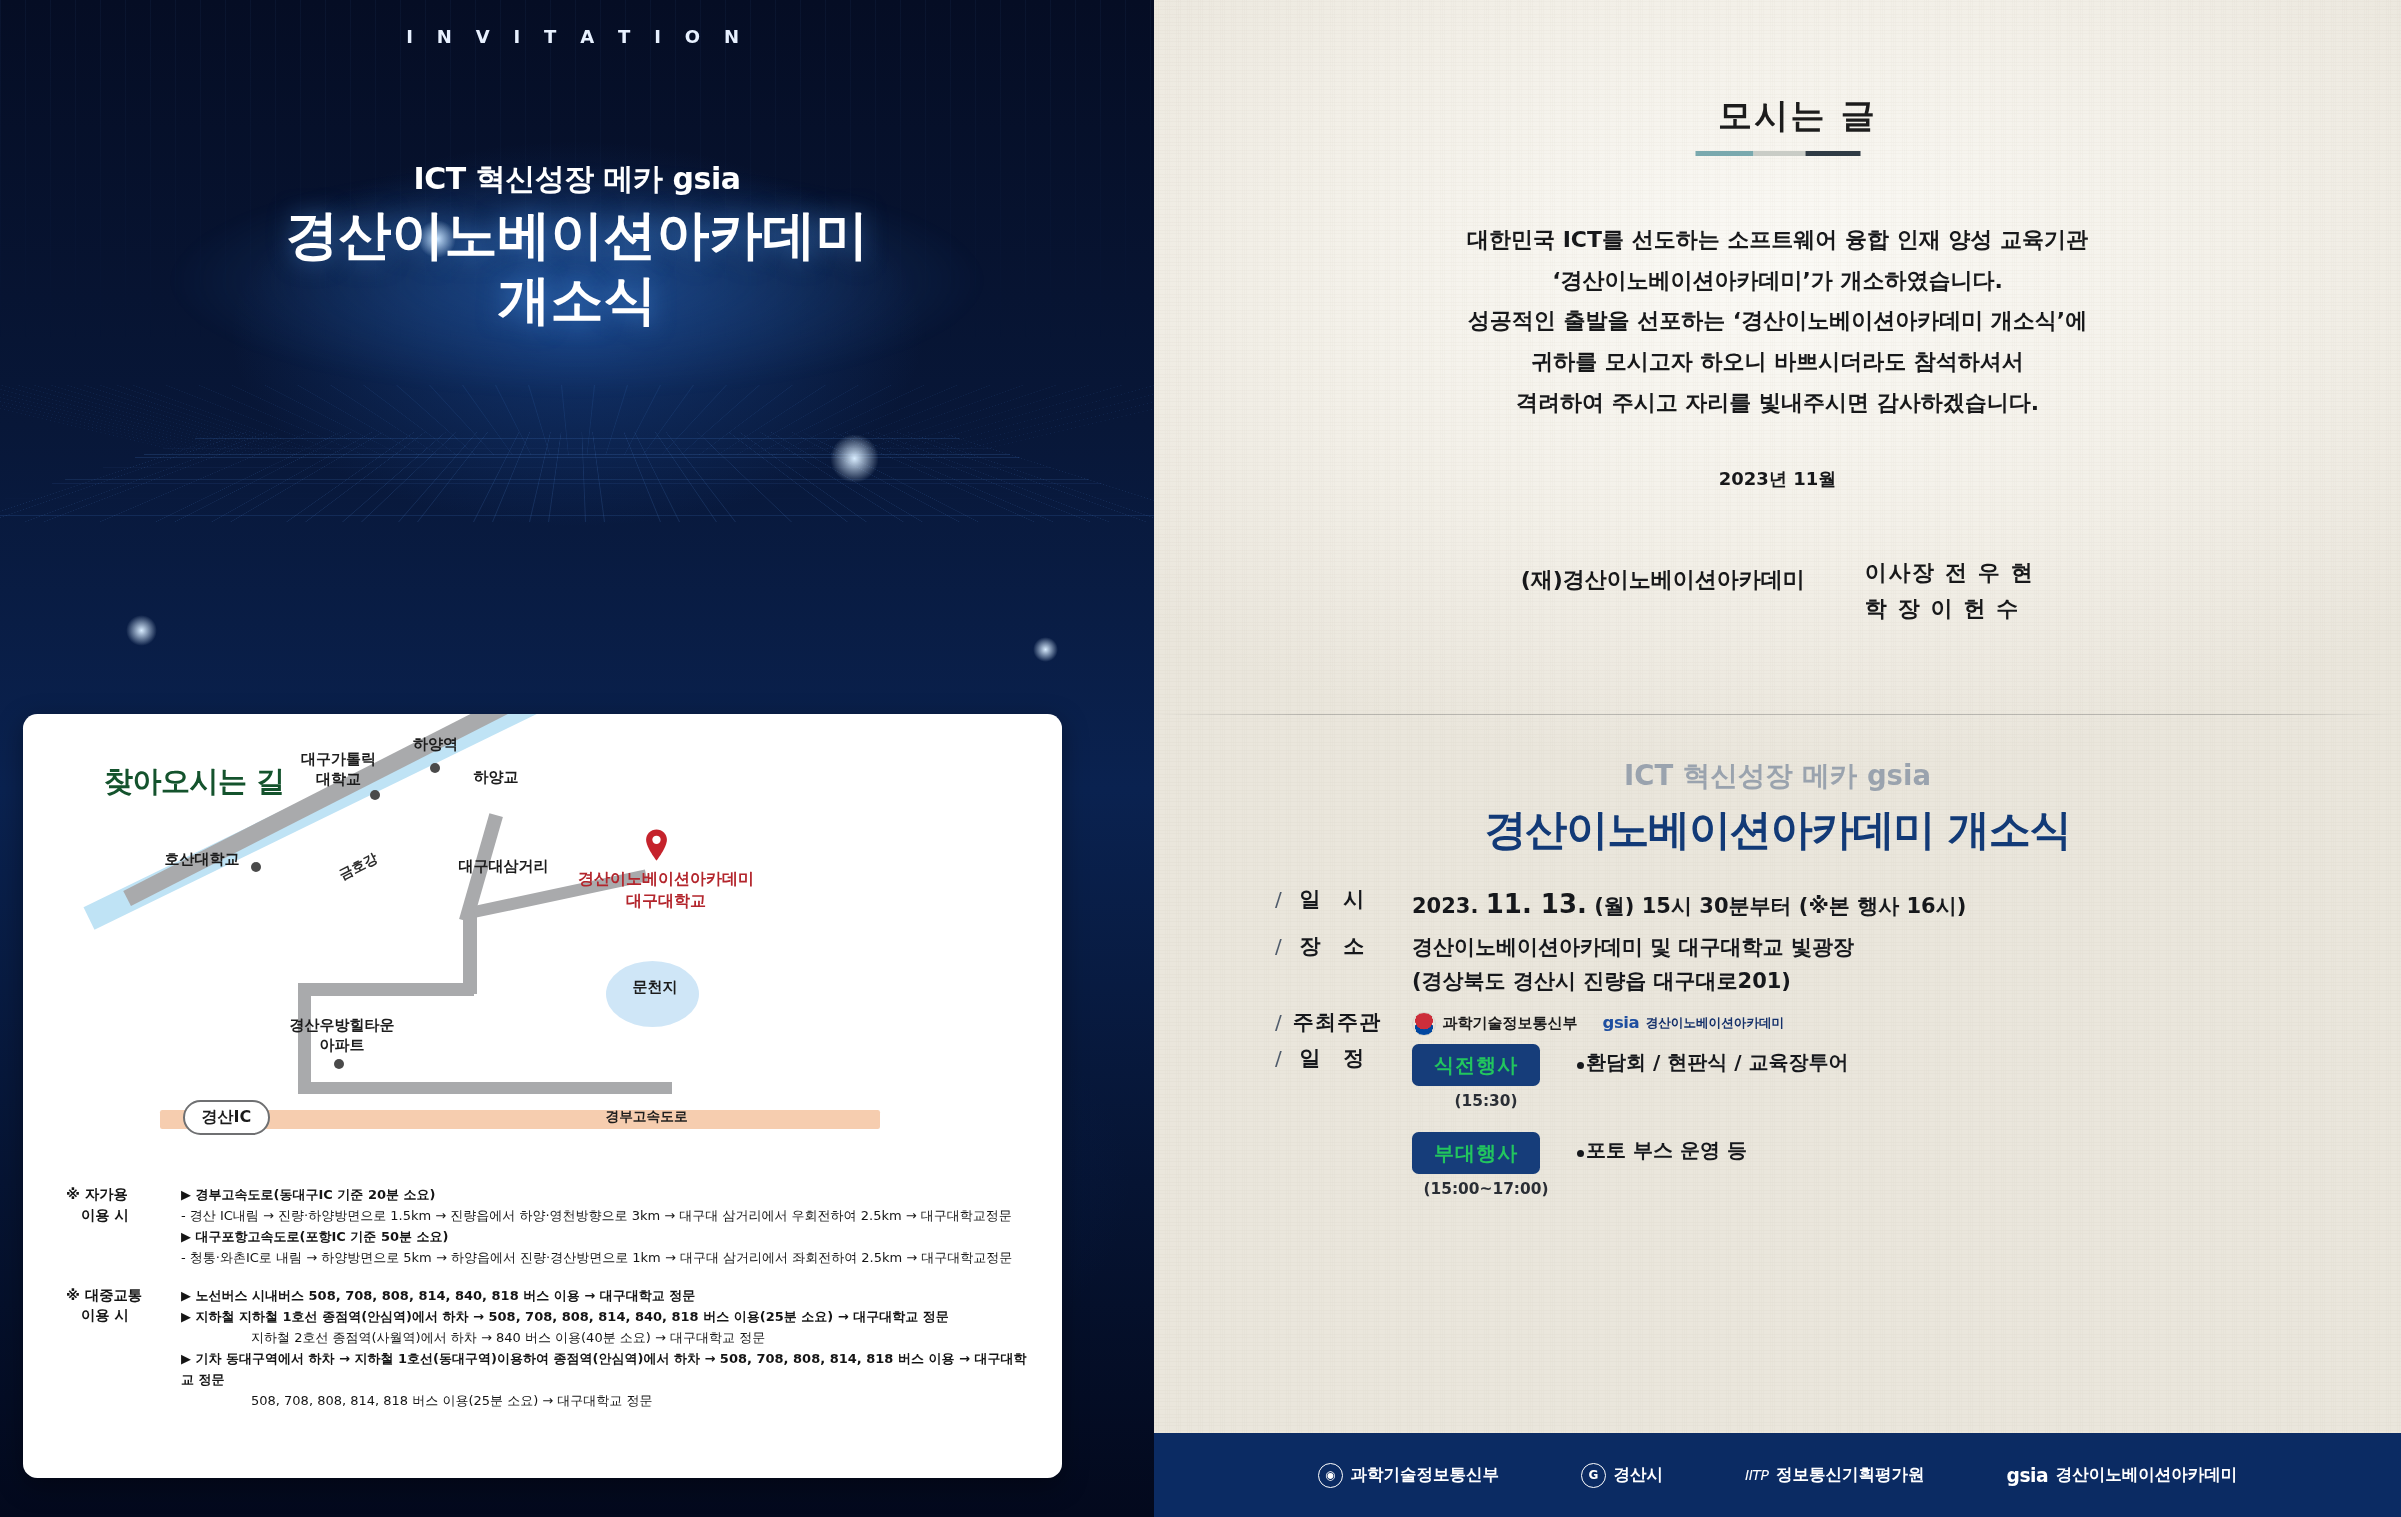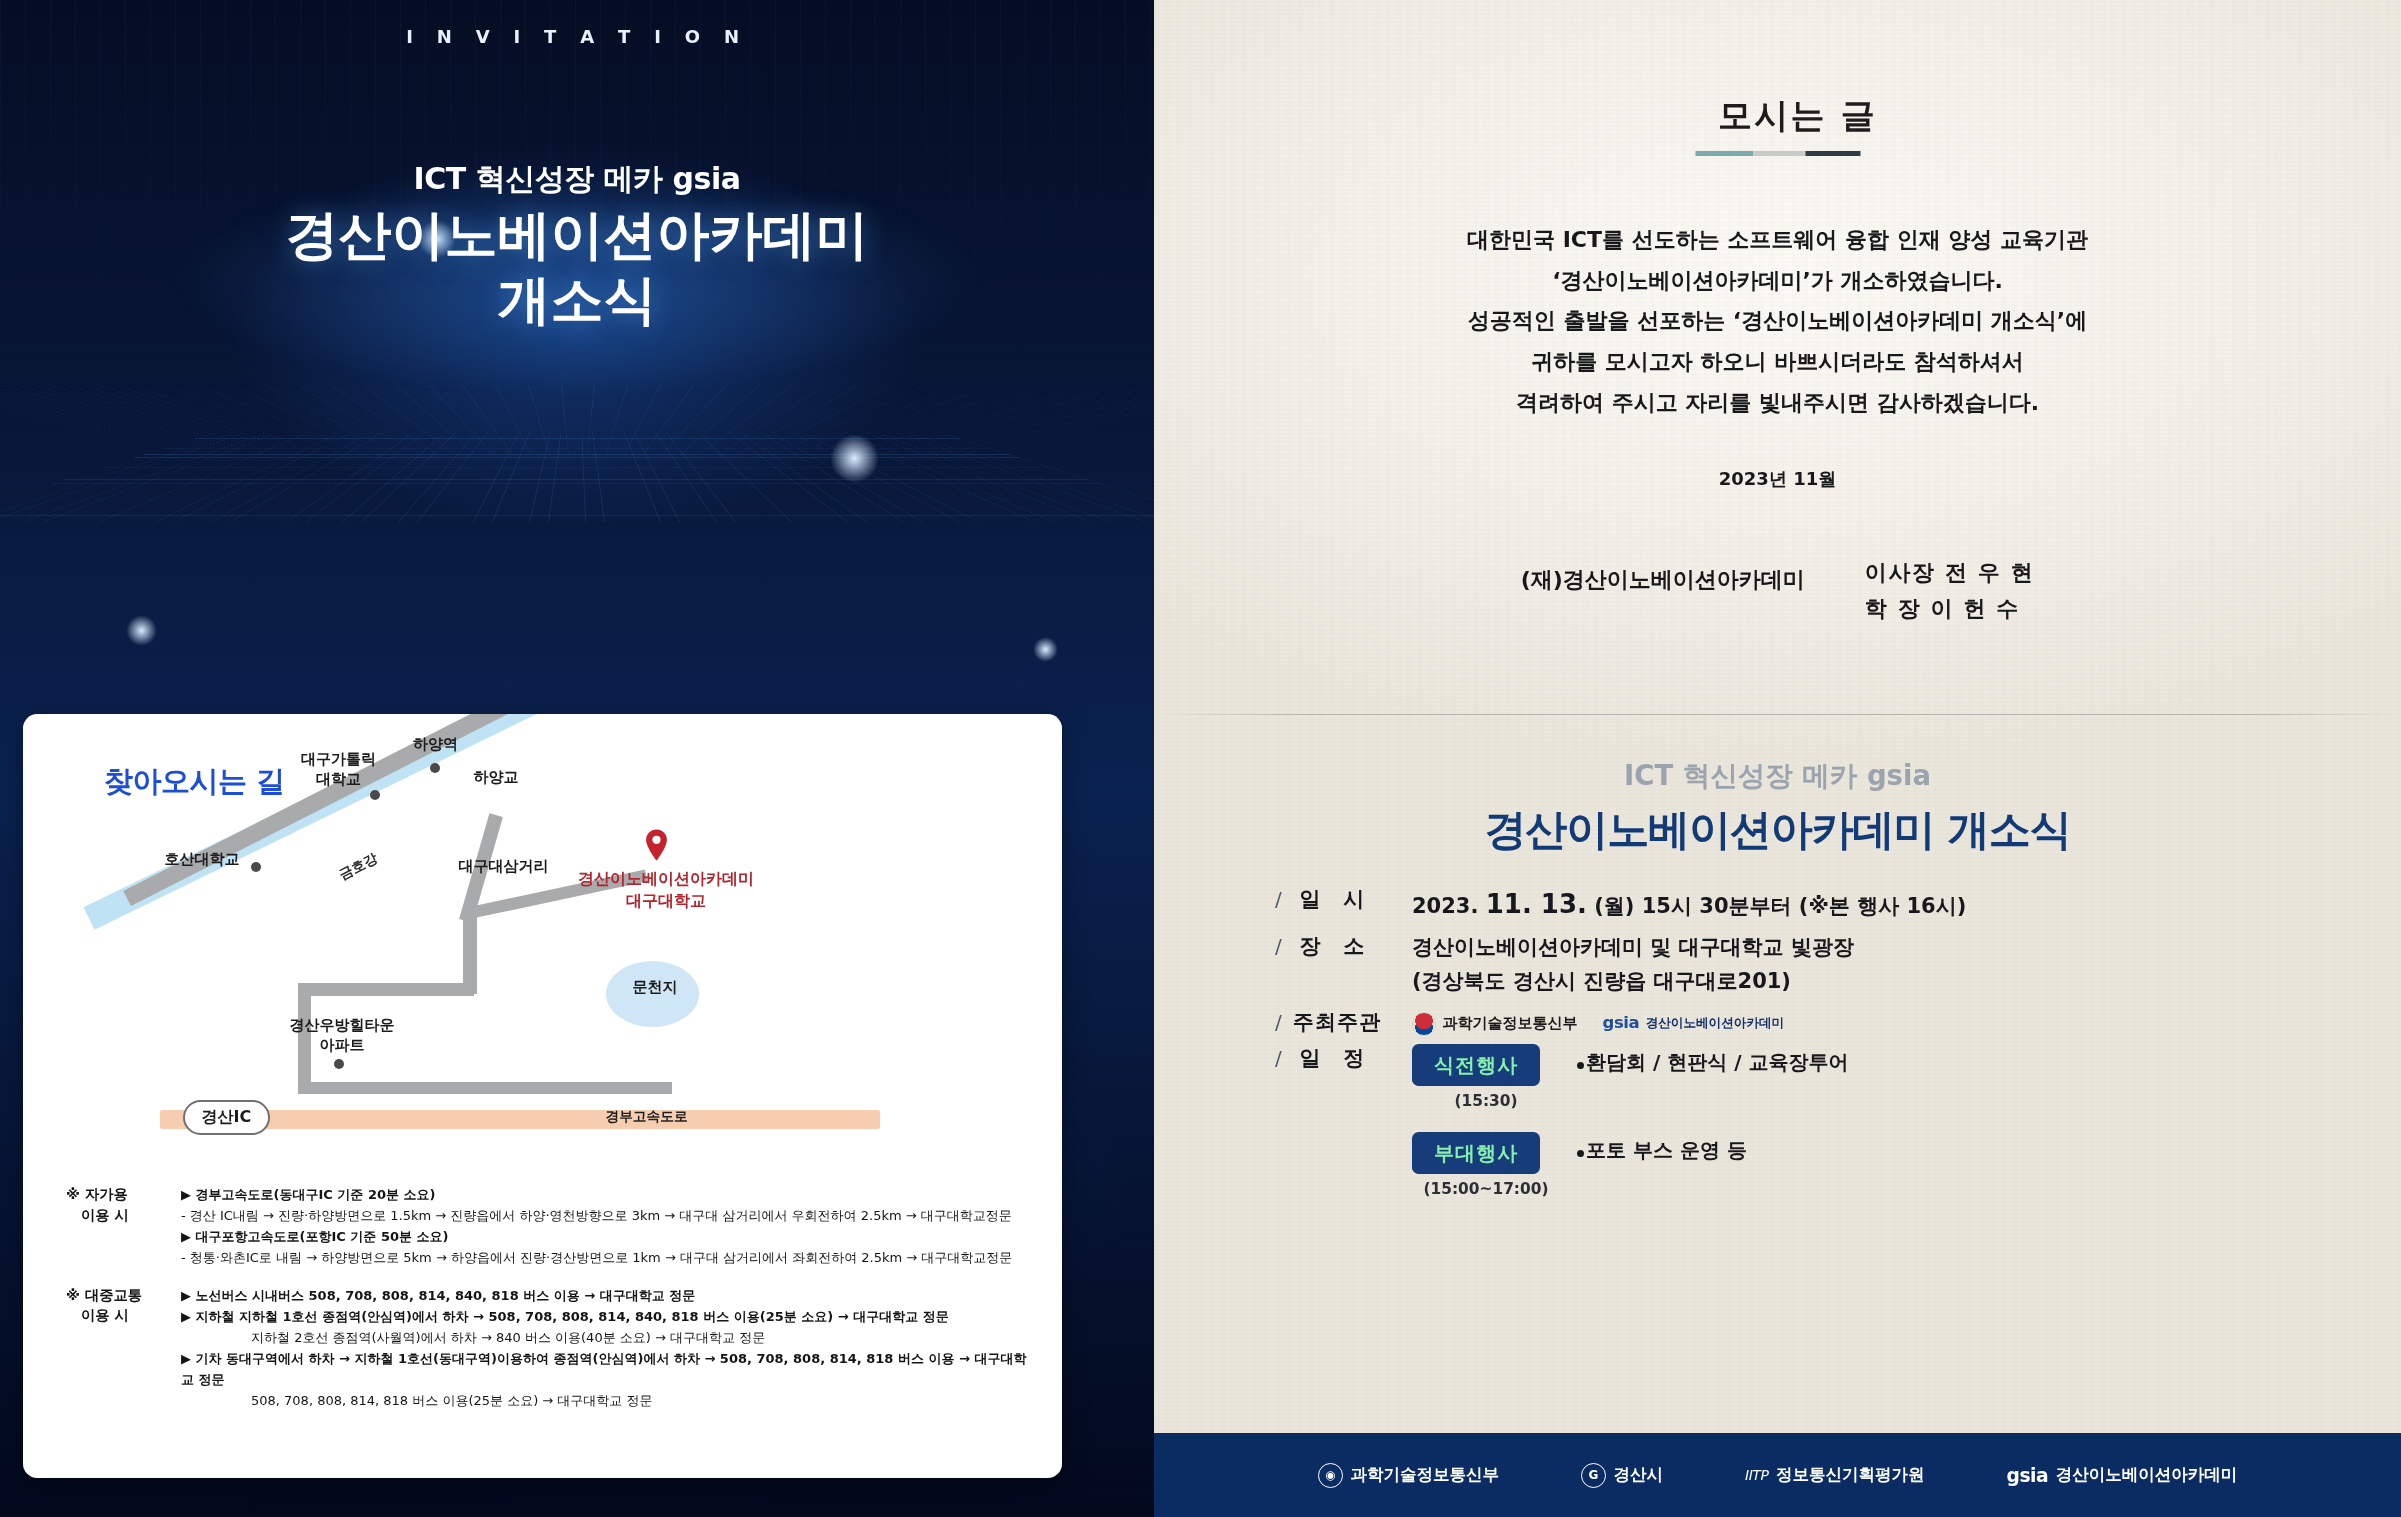--- a/index.html
+++ b/index.html
@@ -70,21 +70,21 @@
   }
 
   
   .mapcard{
     position:absolute;left:23px;top:714px;width:1039px;height:764px;
     background:#ffffff;border-radius:14.3px;box-shadow:0 7.7px 26px rgba(0,0,0,.35);
     overflow:hidden;
   }
   .mapcard h2{
     position:absolute;left:81px;top:48px;margin:0;
-    font-size:29px;font-weight:800;color:#1d4ed8;letter-spacing:-0.5px;
+    font-size:29px;font-weight:800;color:#14532d;letter-spacing:-0.5px;
   }
   .mapbox{position:absolute;left:33px;top:11px;width:973px;height:418px;}
 
   .road{position:absolute;background:#a9aaac;}
   .river{position:absolute;background:#bfe3f5;}
   .hwy{position:absolute;background:#f6cdaf;border-radius:2.2px;}
   .lake{position:absolute;background:#cfe6f7;border-radius:50%;}
   .dot{position:absolute;width:10px;height:10px;background:#4a4a4a;border-radius:50%;}
   .lbl{position:absolute;font-size:15px;color:#1c1c1c;font-weight:700;line-height:1.32;text-align:center;}
   .lbl.small{font-size:13.7px;font-weight:600;}
@@ -163,21 +163,21 @@
      radial-gradient(circle at 50% 65%, #0047a0 0 48%, rgba(0,0,0,0) 49%);
      border:1.1px solid #d8d5cc;}
   .gsia-mark{font-size:16.5px;font-weight:800;color:#1f4fa0;letter-spacing:-0.5px;}
   .gsia-sub{font-size:12.6px;font-weight:700;color:#14306a;}
 
   
   .sched{position:absolute;top:1044px;left:258px;width:907px;}
   .srow{display:flex;align-items:flex-start;margin-bottom:22px;}
   .sbadge{flex:0 0 165px;}
   .pill{
-    display:inline-block;background:#163d7a;color:#86efac;border-radius:6.6px;
+    display:inline-block;background:#163d7a;color:#22c55e;border-radius:6.6px;
     font-size:20px;font-weight:800;padding:7.7px 22px;letter-spacing:1.1px;
   }
   .stime{display:block;text-align:center;width:148px;font-size:15.4px;color:#2a2e35;margin-top:5.5px;font-weight:600;}
   .sitems{flex:1;padding-top:4.4px;}
   .sitem{font-size:20px;color:#16181c;line-height:1.48;font-weight:600;display:flex;align-items:baseline;gap:2px;}
   .bullet{width:7.1px;height:7.1px;border-radius:50%;background:#16181c;display:inline-block;flex:0 0 7.1px;}
 
   
   .rfooter{
     position:absolute;left:0;bottom:0;width:100%;height:84px;

